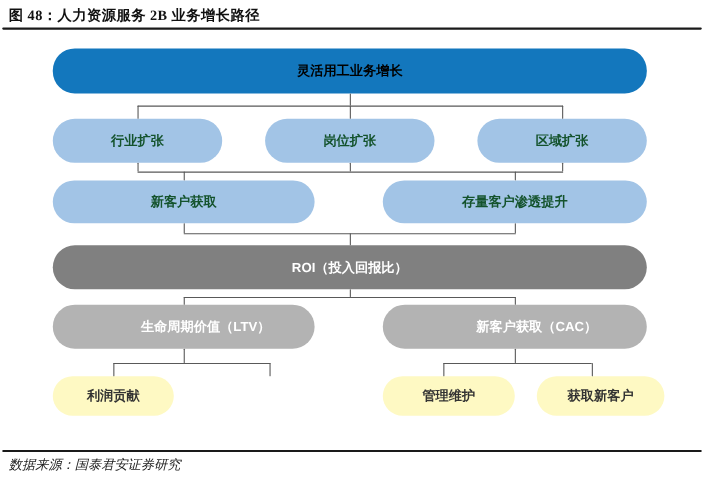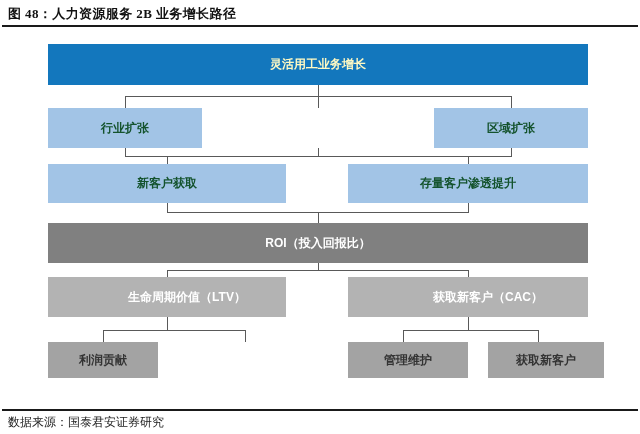--- a/index.html
+++ b/index.html
@@ -1,15 +1,15 @@
 <!DOCTYPE html>
 <html><head>
 <meta charset="utf-8">
 <style>
-  * { margin:0; padding:0; box-sizing:border-box; }
+  * { margin:0; padding:0; box-sizing:border-box;border-radius:20px; }
   html,body { width:640px; height:434px; }
   body {
     background:#ffffff;
     font-family:"Liberation Sans","DejaVu Sans",sans-serif;
     position:relative;
     overflow:hidden;
   }
   .page { position:absolute; left:0; top:0; width:640px; height:434px; background:#fff; }
 
   .fig-title {
@@ -17,32 +17,32 @@
     font-family:"Liberation Serif","DejaVu Serif",serif;
     font-weight:bold; font-size:13px; color:#111;
     letter-spacing:0.4px; white-space:nowrap;
   }
   .rule { position:absolute; left:2px; width:636px; height:2px; background:#1a1a1a; }
   .rule-top { top:25px; }
   .rule-bottom { top:409px; }
   .fig-source {
     position:absolute; left:8px; top:414px;
     font-family:"Liberation Serif","DejaVu Serif",serif;
-    font-size:12px; color:#222; white-space:nowrap;
+    font-style:italic; font-size:12px; color:#222; white-space:nowrap;
   }
 
   .box {
     position:absolute; display:flex; align-items:center; justify-content:center;
     font-size:12px; font-weight:bold; text-align:center; line-height:1.2;
   }
-  .blue  { background:#1377bd; color:#fef9c3; }
+  .blue  { background:#1377bd; color:#000000; }
   .lblue { background:#a2c4e6; color:#14532d; }
   .dgray { background:#808080; color:#ffffff; }
   .mgray { background:#b3b3b3; color:#ffffff;padding-left:40px; }
-  .lgray { background:#a3a3a3; color:#333333; }
+  .lgray { background:#fef9c3; color:#333333; }
 
   
   .n-root { left:48px;  top:44px;  width:540px; height:41px; }
   .n-l2a  { left:48px;  top:108px; width:154px; height:40px; }
   .n-l2b  { left:241px; top:108px; width:154px; height:40px; }
   .n-l2c  { left:434px; top:108px; width:154px; height:40px; }
   .n-l3a  { left:48px;  top:164px; width:238px; height:39px; }
   .n-l3b  { left:348px; top:164px; width:240px; height:39px; }
   .n-roi  { left:48px;  top:223px; width:540px; height:40px; }
   .n-l5a  { left:48px;  top:277px; width:238px; height:40px; }
@@ -91,29 +91,30 @@
 <body>
 
 <div class="page">
 
   <div class="fig-title">图 48：人力资源服务 2B 业务增长路径</div>
   <div class="rule rule-top"></div>
 
   <div class="box blue n-root">灵活用工业务增长</div>
 
   <div class="box lblue n-l2a">行业扩张</div>
+  <div class="box lblue n-l2b">岗位扩张</div>
   <div class="box lblue n-l2c">区域扩张</div>
 
   <div class="box lblue n-l3a">新客户获取</div>
   <div class="box lblue n-l3b">存量客户渗透提升</div>
 
   <div class="box dgray n-roi">ROI（投入回报比）</div>
 
   <div class="box mgray n-l5a">生命周期价值（LTV）</div>
-  <div class="box mgray n-l5b">获取新客户（CAC）</div>
+  <div class="box mgray n-l5b">新客户获取（CAC）</div>
 
   <div class="box lgray n-l6a">利润贡献</div>
   <div class="box lgray n-l6c">管理维护</div>
   <div class="box lgray n-l6d">获取新客户</div>
 
   <div class="line c1v0"></div>
   <div class="line c1h"></div>
   <div class="line c1v1"></div>
   <div class="line c1v2"></div>
   <div class="line c1v3"></div>

